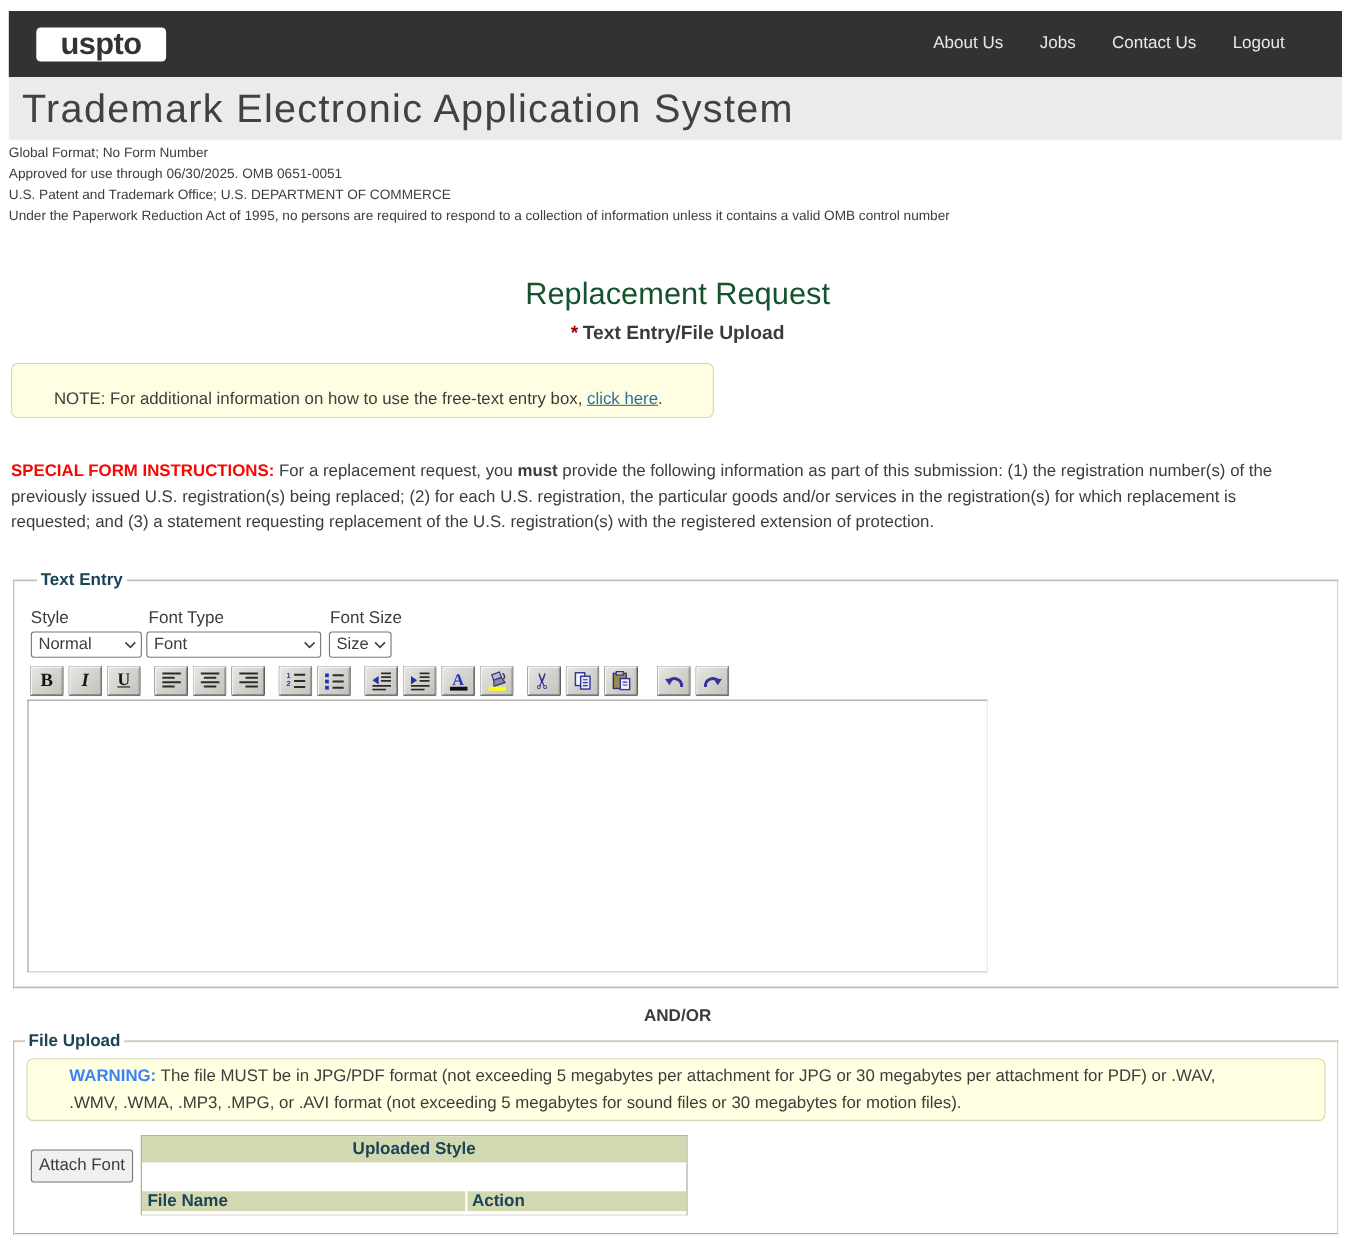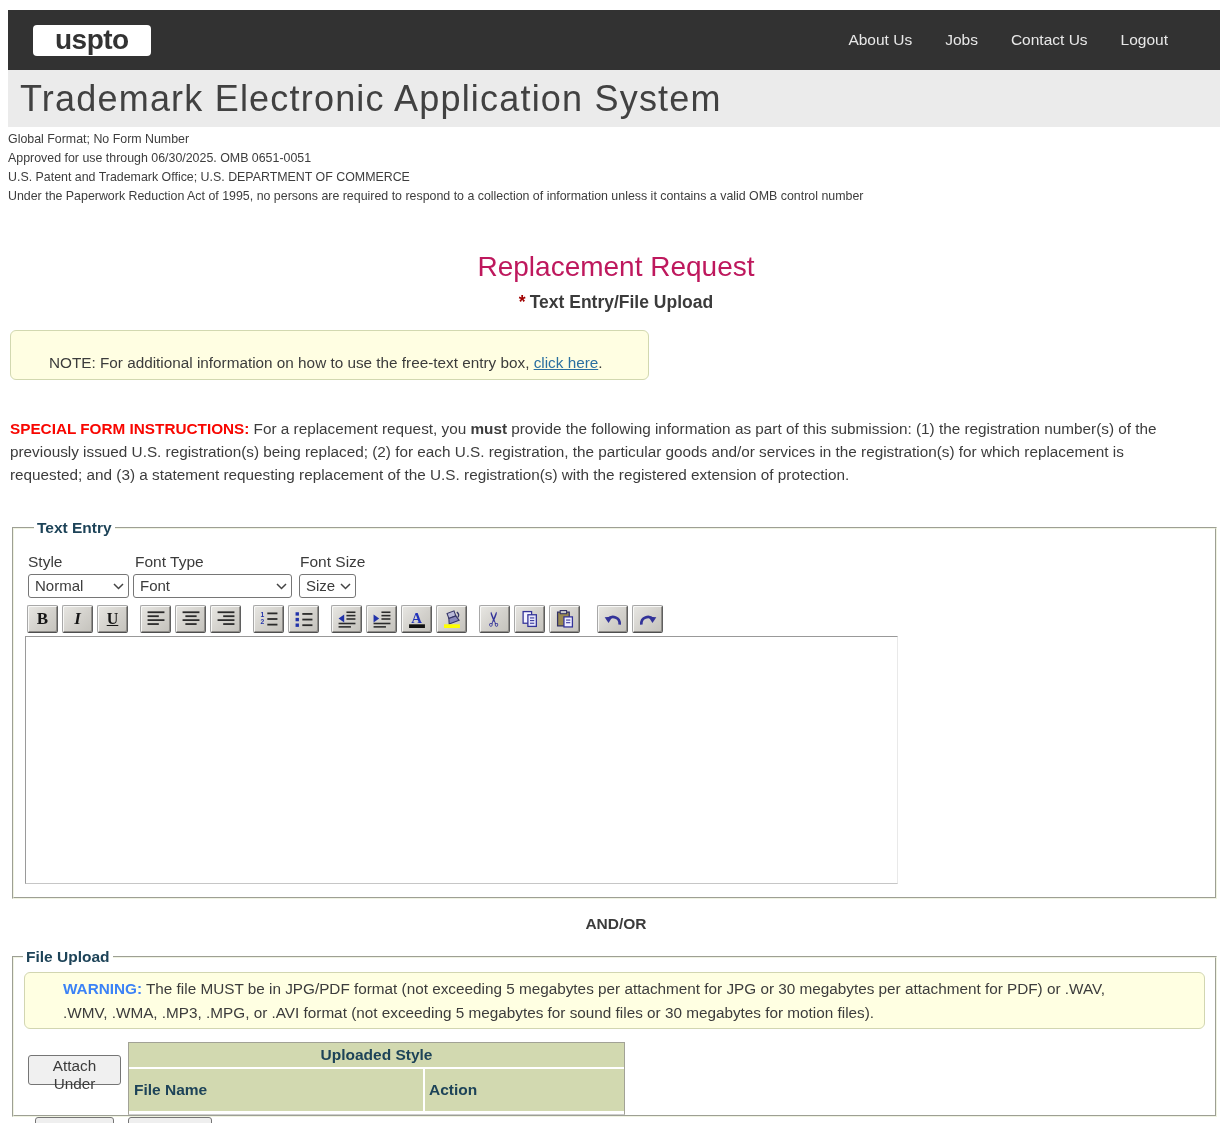--- a/index.html
+++ b/index.html
@@ -5,21 +5,21 @@
 * { box-sizing: border-box; }
 body { margin:0; background:#fff; font-family:"Liberation Sans",sans-serif; color:#3c3c3c; }
 .shell { margin:10px 12px 0 8px; }
 .navbar { height:60px; background:#323232; display:flex; align-items:center; }
 .logo { margin-left:25px; background:#fff; border-radius:4px; height:31px; padding:0 22px; display:flex; align-items:center; font-size:28px; font-weight:bold; color:#333; letter-spacing:-0.5px; }
 .navlinks { margin-left:auto; margin-right:52px; display:flex; gap:33px; }
 .navlinks a { color:#e8e8e8; font-size:15.5px; text-decoration:none; }
 .titleband { height:57px; background:#ebebeb; }
 .titleband h1 { margin:0; padding:8px 0 0 12px; font-size:36px; font-weight:400; color:#414141; letter-spacing:1.2px; }
 .meta { margin:3px 0 0 8px; font-size:12.4px; line-height:19px; color:#3d3d3d; }
-.page-title { margin:44px 0 0 0; text-align:center; font-size:28px; line-height:33px; font-weight:400; color:#be185d; }
+.page-title { margin:44px 0 0 0; text-align:center; font-size:28px; line-height:33px; font-weight:400; color:#14532d; }
 .page-subtitle { margin:8px 0 0 0; text-align:center; font-size:17.5px; line-height:22px; font-weight:bold; color:#3b3b3b; }
 .page-subtitle .req { color:#a00000; margin-right:4px; }
 .notebox { margin:17px 0 0 10px; width:639px; border:1px solid #d2d8b0; border-radius:6px; background:#fffee2; padding:24px 0 8px 38px; font-size:15.3px; line-height:16px; }
 .notebox a { color:#2a6fa0; }
 .special { margin:37px 54px 0 10px; font-size:15.3px; line-height:23px; color:#3c3c3c; }
 .special .redlbl { color:#f80600; font-weight:bold; }
 fieldset { margin:0 15px 0 12px; border:2px groove #f0f3e2; padding:0; }
 legend { font-size:15.5px; font-weight:bold; color:#1d4358; margin-left:9px; padding:0 3px; }
 fieldset.text-entry { margin-top:33px; padding:0 0 13px 11px; }
 .labels-row, .selects-row { margin-left:3px; }
@@ -40,30 +40,30 @@
 .tb { width:31px; height:28px; background:linear-gradient(135deg,#e8e7e3 0%,#d3d1cc 55%,#c4c2bc 100%); border:1px solid; border-color:#a8a8a8 #5f5f5f #4f4f4f #a8a8a8; border-radius:2px; box-shadow:inset 1px 1px 0 #f8f8f6, inset -1px -1px 0 #908e8a; display:flex; align-items:center; justify-content:center; padding:0; margin-right:4px; }
 .tbgap { width:8px; }
 .tbgap2 { width:13px; }
 .glyph-b { font-family:"Liberation Serif",serif; font-weight:bold; font-size:17px; color:#151515; }
 .glyph-i { font-family:"Liberation Serif",serif; font-style:italic; font-weight:bold; font-size:17px; color:#151515; }
 .glyph-u { font-family:"Liberation Serif",serif; font-weight:bold; font-size:16px; color:#151515; text-decoration:underline; }
 .glyph-cut { font-size:20px; color:#333399; transform:rotate(-90deg); display:block; line-height:20px; }
 .tb svg { width:20px; height:18px; }
 textarea.entry { display:block; margin-top:3px; width:873px; height:248px; resize:none; border:1px solid; border-color:#999999 #e9e9e9 #c6c6c6 #9a9a9a; outline:none; background:#fff; }
 .andor { margin-top:17px; text-align:center; font-size:15.5px; line-height:16px; font-weight:bold; color:#3b3b3b; }
-fieldset.file-upload { margin-top:16px; padding:0 0 0 0; }
+fieldset.file-upload { margin-top:6px; padding:0 0 16px 0; }
 .warnbox { margin:6px 10px 0 10px; border:1px solid #d2d6b1; border-radius:6px; background:#ffffe2; padding:4px 75px 4px 38px; font-size:15.3px; line-height:23.5px; color:#3c3c3c; }
 .warnbox .warnlbl { color:#3b82f6; font-weight:bold; }
 .upload-row { margin-top:13px; display:flex; align-items:flex-start; }
 .attach-btn { margin-left:14px; margin-top:13px; width:93px; height:30px; background:#f0f0f0; border:1px solid #757575; border-radius:3px; font-family:"Liberation Sans",sans-serif; font-size:15.3px; color:#3b3b3b; }
 .upload-table { margin-left:7px; width:497px; border:1px solid #a2a296; border-bottom-color:#cdcdcd; background:#fff; }
 .ut-title { height:24px; background:#d2d9b0; display:flex; align-items:center; justify-content:center; font-size:15.5px; font-weight:bold; color:#1d4358; }
 .ut-spacer { height:2px; background:#fff; }
 .ut-spacer2 { height:3px; background:#fff; }
-.ut-cols { display:flex; height:42px; }
+.ut-cols { display:flex; height:42px;align-items:flex-end; }
 .ut-col1 { width:294px; background:#d2d9b0; display:flex; align-items:center; padding-left:5px; font-size:15.5px; font-weight:bold; color:#1d4358; }
 .ut-colgap { width:2px; background:#fff; }
 .ut-col2 { flex:1; background:#d2d9b0; display:flex; align-items:center; padding-left:4px; font-size:15.5px; font-weight:bold; color:#1d4358; }
 .actions { margin:0 0 0 35px; display:flex; gap:14px; }
 .actions button { height:29px; background:#efefef; border:1px solid #767676; border-radius:3px; font-family:"Liberation Sans",sans-serif; font-size:15.3px; color:#3b3b3b; }
 .btn-previous { width:79px; }
 .btn-continue { width:84px; }
 </style>
 </head>
 <body>
@@ -267,21 +267,21 @@
   </div>
   <textarea class="entry" value="" style=""></textarea>
 </fieldset>
 
 <div class="andor">AND/OR</div>
 
 <fieldset class="file-upload">
   <legend>File Upload</legend>
   <div class="warnbox"><span class="warnlbl">WARNING:</span><span> The file MUST be in JPG/PDF format (not exceeding 5 megabytes per attachment for JPG or 30 megabytes per attachment for PDF) or .WAV, .WMV, .WMA, .MP3, .MPG, or .AVI format (not exceeding 5 megabytes for sound files or 30 megabytes for motion files).</span></div>
   <div class="upload-row">
-    <button class="attach-btn">Attach Under</button>
+    <button class="attach-btn">Attach Font</button>
     <div class="upload-table">
       <div class="ut-title">Uploaded Style</div>
       <div class="ut-spacer"></div>
       <div class="ut-cols">
         <div class="ut-col1">File Name</div>
         <div class="ut-colgap"></div>
         <div class="ut-col2">Action</div>
       </div>
       <div class="ut-spacer2"></div>
     </div>

